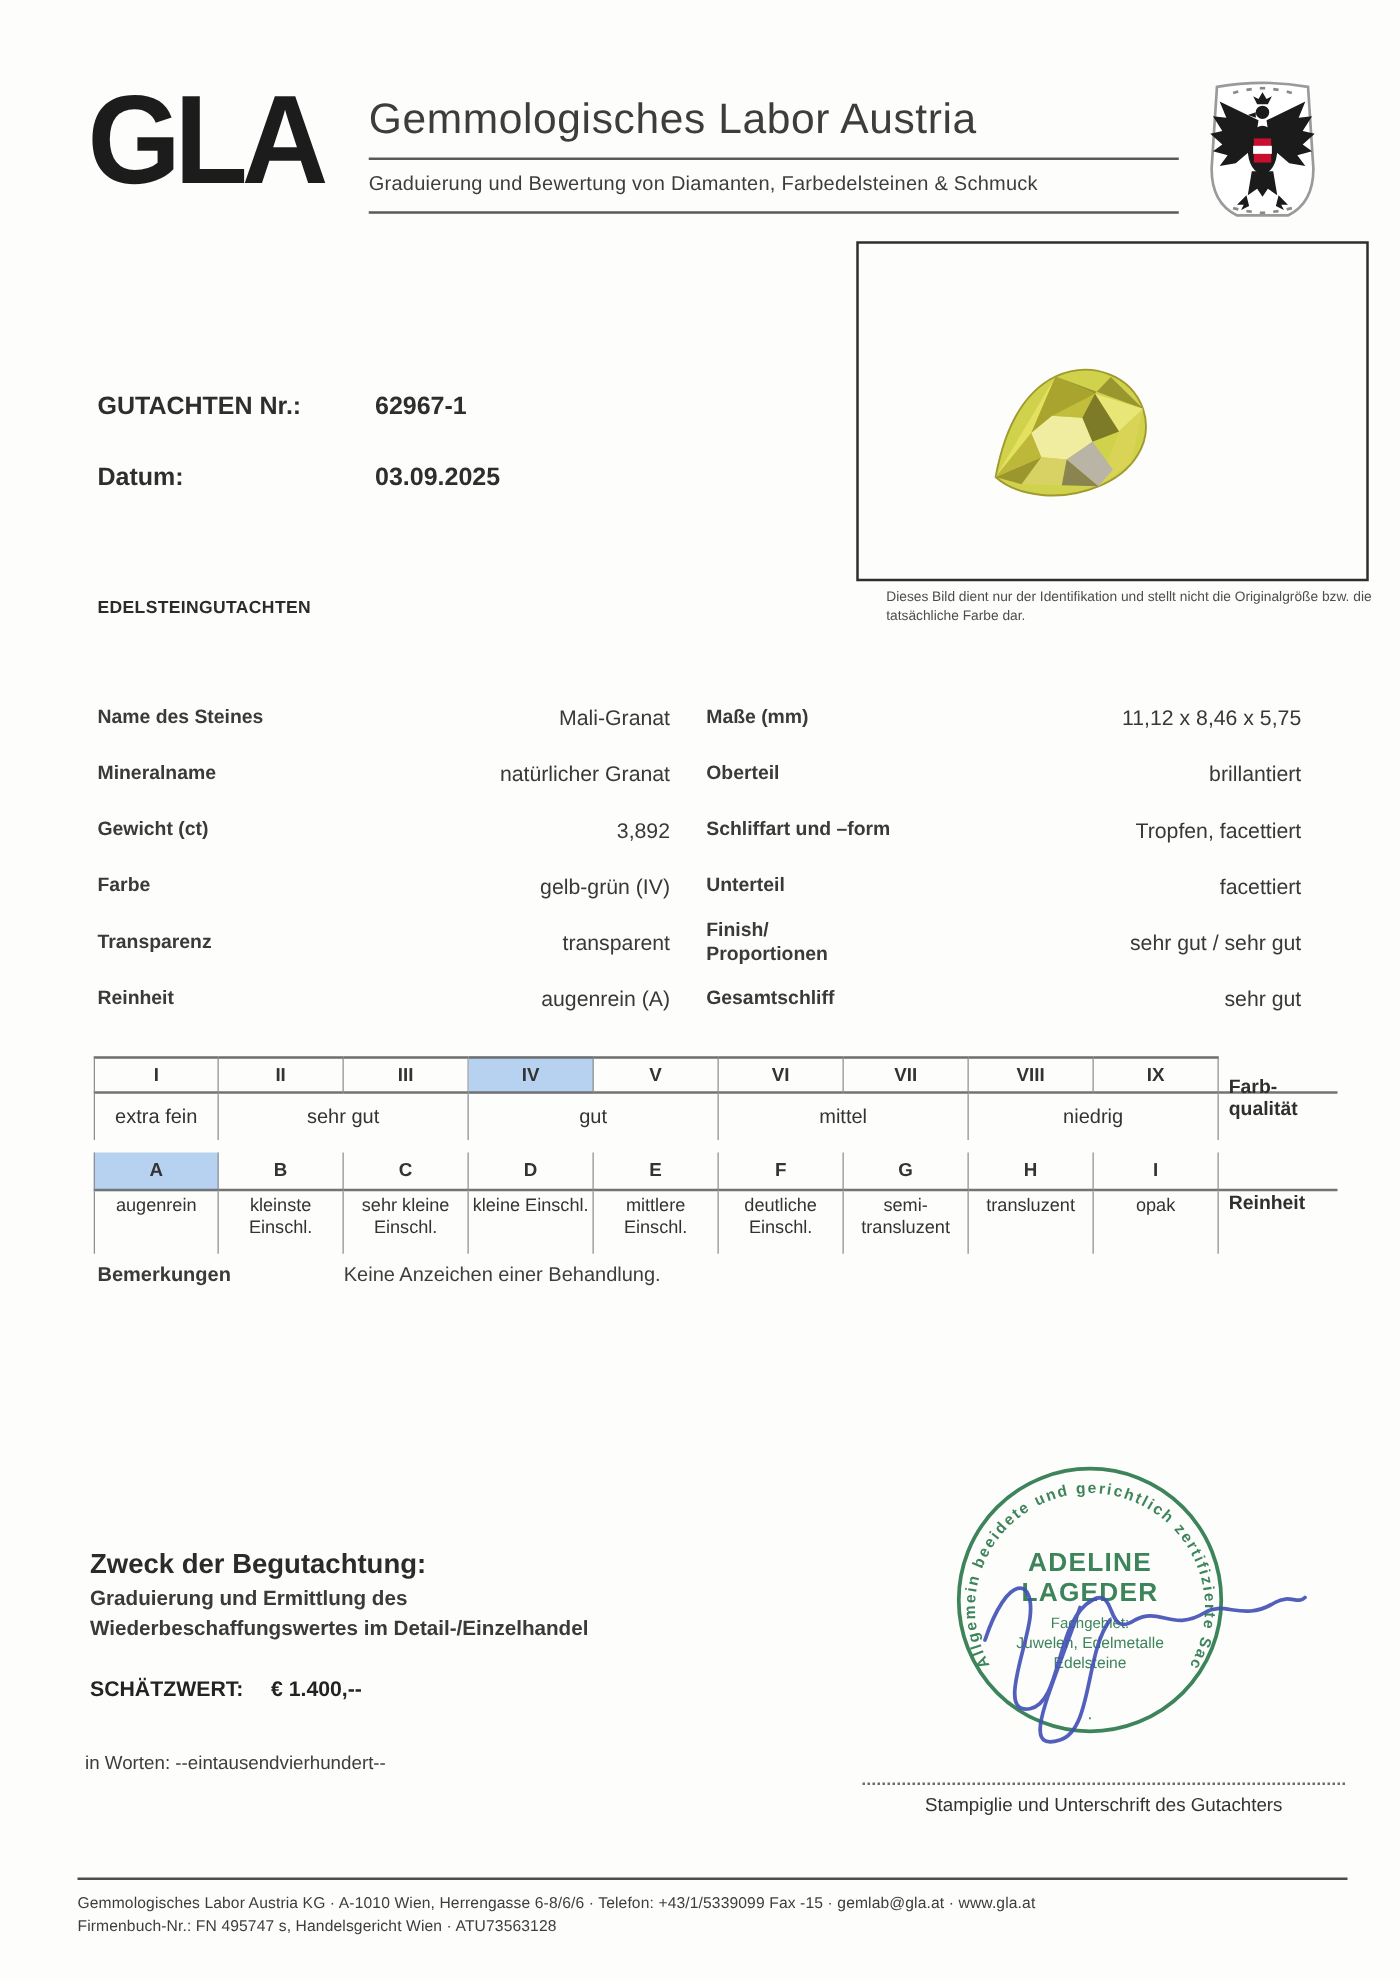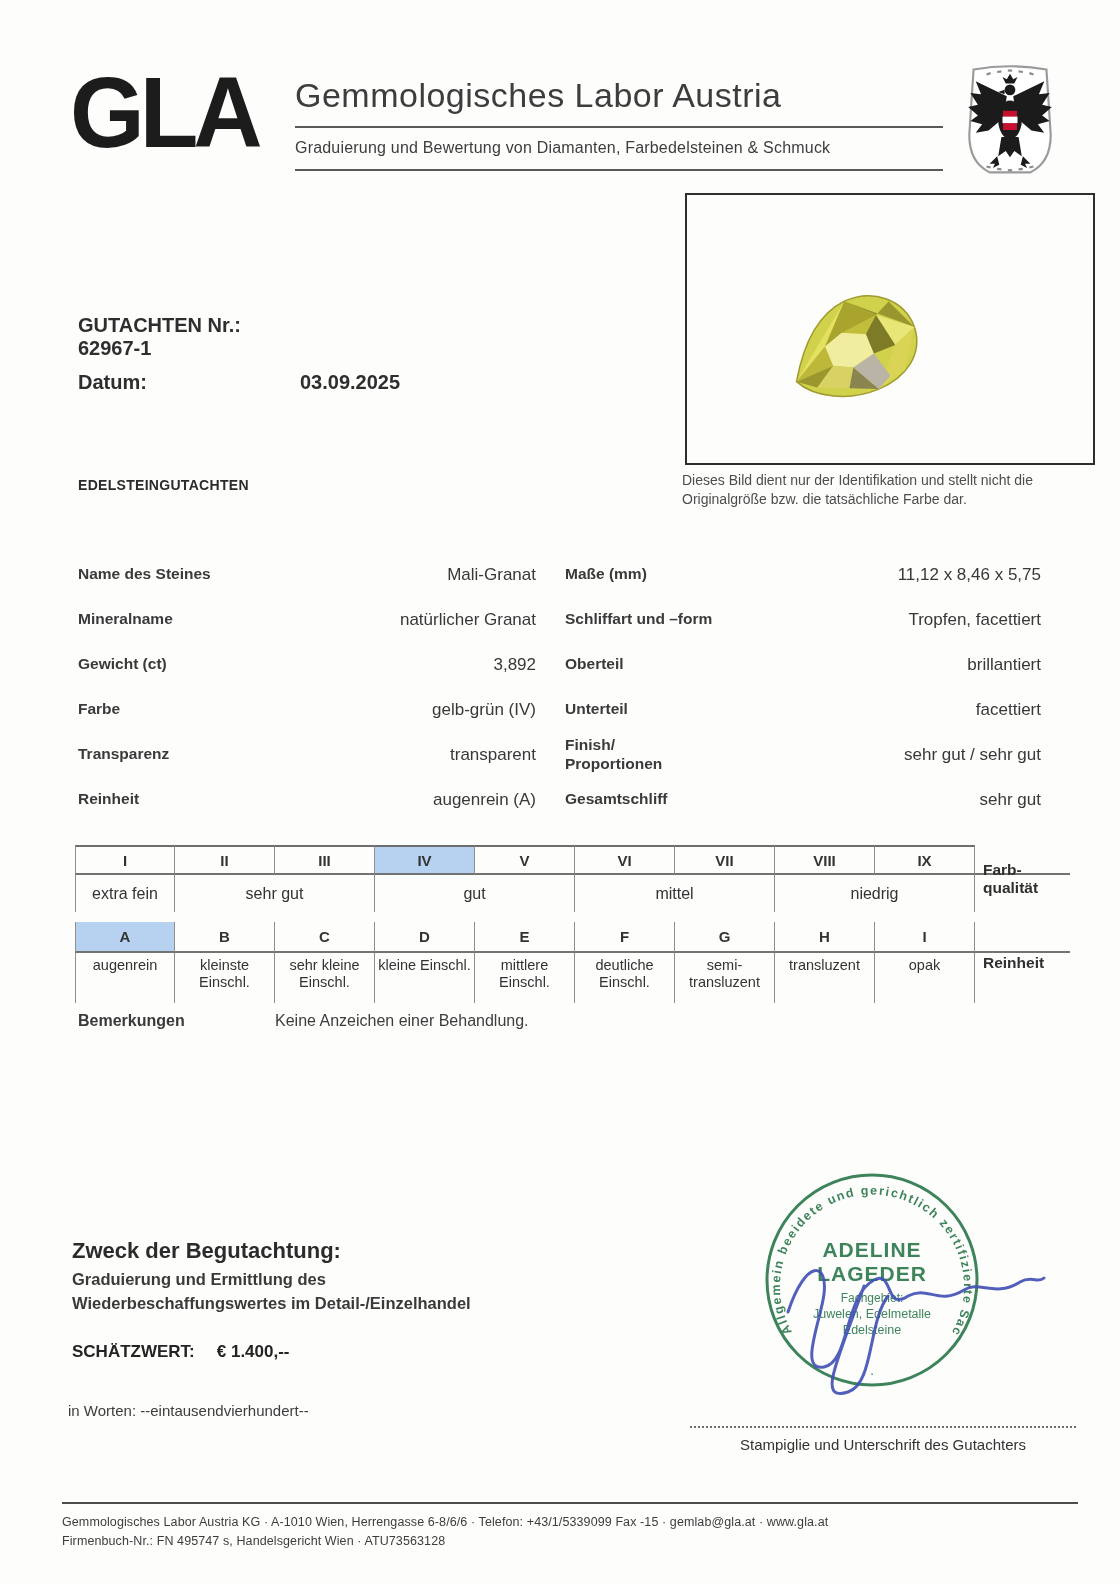--- a/index.html
+++ b/index.html
@@ -30,21 +30,21 @@
   
   .meta-row { left:78px; display:flex; font-size:20px; font-weight:bold; color:#2e2e2e; }
   .meta-label { width:222px; }
 
   
   .photo-box {
     left:685px; top:193px; width:410px; height:272px;
     border:2px solid #2e2e2e; background:#fdfdfb; box-sizing:border-box;
   }
   .gem-wrap { left:96px; top:88px; }
-  .photo-caption { left:682px; top:471px; width:400px; font-size:14px; line-height:1.35; color:#4d4d4d; }
+  .photo-caption { left:709px; top:471px; width:400px; font-size:11px; line-height:1.35; color:#4d4d4d; }
 
   .section-title { left:78px; top:477px; font-size:14px; font-weight:bold; color:#2b2b2b; letter-spacing:0.3px; }
 
   
   .props-left  { left:78px;  top:552px; width:458px; }
   .props-right { left:565px; top:552px; width:476px; }
   .prow { display:flex; justify-content:space-between; align-items:center; height:45px; }
   .plabel { font-size:15.5px; font-weight:bold; color:#3a3a3a; line-height:1.2; }
   .pvalue { font-size:17px; color:#383838; text-align:right; }
 
@@ -134,21 +134,21 @@
         <ellipse cx="50" cy="54" rx="11" ry="18"></ellipse>
         <path d="M42,70 L58,70 L61,88 L54,83 L50,89 L46,83 L39,88 Z"></path>
         <path d="M38,88 L31,95 L36,95 L34,99 L40,96 Z"></path>
         <path d="M62,88 L69,95 L64,95 L66,99 L60,96 Z"></path>
       </g>
       <rect x="43" y="45" width="14" height="19" fill="#c8102e" stroke="#1b1b1b" stroke-width="1"></rect>
       <rect x="43" y="51" width="14" height="6" fill="#ffffff"></rect>
     </svg>
   </div>
 
-  <div class="abs meta-row" style="top:314px;flex-direction:column;">
+  <div class="abs meta-row" style="top:314px;">
     <span class="meta-label">GUTACHTEN Nr.:</span>
     <span>62967-1</span>
   </div>
   <div class="abs meta-row" style="top:371px;">
     <span class="meta-label">Datum:</span>
     <span>03.09.2025</span>
   </div>
 
   <div class="abs photo-box">
     <div class="abs gem-wrap">
@@ -201,26 +201,26 @@
         <span class="plabel pre">Reinheit</span>
         <span class="pvalue">augenrein (A)</span>
       </div>
   </div>
   <div class="abs props-right">
     <div class="prow">
         <span class="plabel pre">Maße (mm)</span>
         <span class="pvalue">11,12 x 8,46 x 5,75</span>
       </div>
     <div class="prow">
+        <span class="plabel pre">Oberteil</span>
+        <span class="pvalue">brillantiert</span>
+      </div>
+    <div class="prow">
         <span class="plabel pre">Schliffart und –form</span>
         <span class="pvalue">Tropfen, facettiert</span>
-      </div>
-    <div class="prow">
-        <span class="plabel pre">Oberteil</span>
-        <span class="pvalue">brillantiert</span>
       </div>
     <div class="prow">
         <span class="plabel pre">Unterteil</span>
         <span class="pvalue">facettiert</span>
       </div>
     <div class="prow">
         <span class="plabel pre">Finish/
 Proportionen</span>
         <span class="pvalue">sehr gut / sehr gut</span>
       </div>

